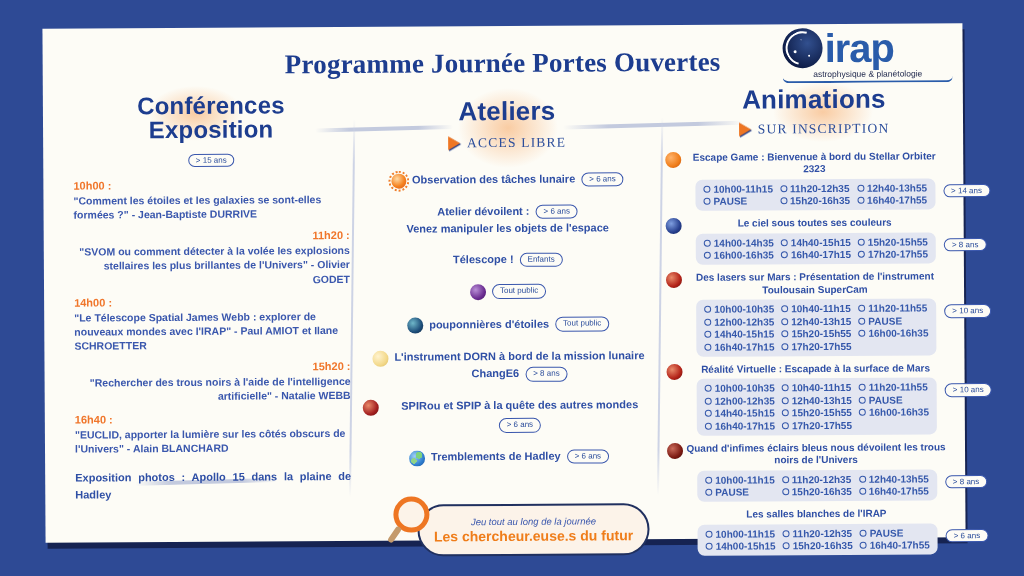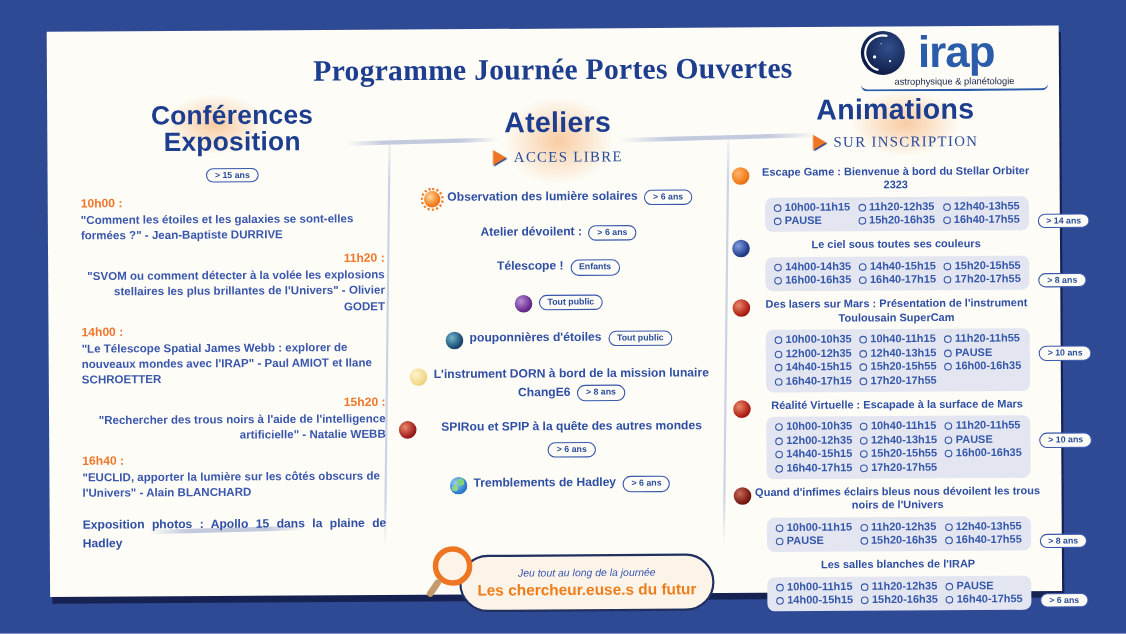--- a/index.html
+++ b/index.html
@@ -33,34 +33,34 @@
   }
   .logo{position:absolute;right:10px;top:4px;width:170px;}
   .logo-row{display:flex;align-items:center;}
   .globe{position:relative;width:40px;height:40px;border-radius:50%;
     background:radial-gradient(circle at 62% 38%,#32508f,#0c1a44 75%);flex:0 0 auto;}
   .globe::before{content:"";position:absolute;inset:3px;border-radius:50%;
     border:2.5px solid transparent;border-left-color:#fff;border-top-color:#fff;
     transform:rotate(-30deg);}
   .globe::after{content:"";position:absolute;left:11px;top:22px;width:3px;height:3px;border-radius:50%;
     background:#fff;box-shadow:14px 4px 0 -0.5px #fff,6px -12px 0 -1px #fff;}
-  .logo-text{font-size:40px;font-weight:700;color:#2a5caa;letter-spacing:-1px;line-height:.9;margin-left:12px;}
+  .logo-text{font-size:40px;font-weight:700;color:#2a5caa;letter-spacing:-1px;line-height:.9;margin-left:2px;}
   .logo-sub{font-size:8.5px;color:#222a4e;margin-top:1px;text-align:center;
     border-bottom:2px solid #2a5caa;padding-bottom:2px;border-radius:0 0 6px 6px;}
   
   .col-heading{font-weight:700;color:#1d3d8f;text-align:center;line-height:1.02;
     letter-spacing:.2px;position:relative;z-index:1;}
   .subheading{display:flex;align-items:center;justify-content:center;gap:7px;
     font-family:"Liberation Serif",serif;font-size:13.5px;letter-spacing:1.2px;color:#2b4d9b;
     position:relative;z-index:1;}
   .arrow{width:0;height:0;border-top:7px solid transparent;border-bottom:7px solid transparent;
     border-left:12px solid #ee7623;filter:drop-shadow(1px 1px 0 #1d3d8f);}
   
   .badge{display:inline-block;border:1px solid #3a57ad;border-radius:9px;
-    font-size:8px;font-weight:700;color:#2b4d9b;padding:1px 7px 1.5px;background:#fdfcf6;
+    font-size:8px;font-weight:400;color:#2b4d9b;padding:1px 7px 1.5px;background:#fdfcf6;
     white-space:nowrap;vertical-align:middle;}
   
   .col-left{position:absolute;left:30px;top:66px;width:276px;}
   .col-left .col-heading{font-size:24px;}
   .conf-badge-row{text-align:center;margin:8px 0 10px;}
   .conf-item{margin-bottom:9px;}
   .conf-item .conf-time{font-size:11px;font-weight:700;color:#f0762b;margin-bottom:2px;}
   .conf-item .conf-text{font-size:10.5px;font-weight:700;color:#3a57ad;line-height:1.35;}
   .conf-item.right{text-align:right;}
   .conf-item.left{text-align:left;}
@@ -81,21 +81,21 @@
   .an-head{position:relative;padding:0 16px;margin-bottom:3px;}
   .an-head .ball{position:absolute;left:-2px;top:0;}
   .an-title{font-size:10px;font-weight:700;color:#2f4fa5;text-align:center;line-height:1.25;}
   .an-sched-row{display:flex;align-items:flex-start;gap:8px;padding-left:28px;}
   .an-panel{background:#e3e6f1;border-radius:7px;padding:4px 8px;
     display:grid;grid-template-columns:repeat(3,auto);column-gap:7px;row-gap:1.5px;
     justify-content:start;flex:0 0 auto;}
   .slot{font-size:10px;font-weight:700;color:#3558ab;white-space:nowrap;display:flex;align-items:center;}
   .clock{width:5px;height:5px;border:1.4px solid #3558ab;border-radius:50%;
     display:inline-block;margin-right:3px;flex:0 0 auto;}
-  .an-badge{margin-top:16px;}
+  .an-badge{margin-top:6px;}
   
   .ball{width:16px;height:16px;border-radius:50%;display:inline-block;flex:0 0 auto;}
   .sun-icon{background:radial-gradient(circle at 38% 35%,#ffd9a3,#f58220 55%,#d8531c);
     outline:2px dotted #ef7d2a;outline-offset:1px;width:15px;height:15px;}
   .plasma-planet-icon{background:radial-gradient(circle at 35% 35%,#b98fd6,#6b2d91 60%,#3f1460);}
   .molecule-planet-icon{background:radial-gradient(circle at 35% 35%,#6fb7c9,#1e4e7a 60%,#0e2340);}
   .moon-icon{background:radial-gradient(circle at 35% 35%,#fff3cf,#f3d98b 60%,#d9b85a);}
   .red-planet-icon{background:radial-gradient(circle at 35% 35%,#e98a6a,#a31f1f 60%,#5f0d0d);}
   .earth-icon{background:
     radial-gradient(circle at 62% 30%,#7ed27e 0 22%,transparent 23%),
@@ -178,30 +178,33 @@
     <div class="col-heading">Ateliers</div>
     <div class="subheading">
       <span class="arrow"></span>
       <span>ACCES LIBRE</span>
     </div>
     <div class="at-list">
         <div class="at-item">
           <span class="ball sun-icon"></span>
           <div class="at-body">
             <div class="at-line">
-              <span class="at-text">Observation des lumière solaires</span>
+              <span class="at-text">Observation des tâches lunaire</span>
               <span class="badge">&gt; 6 ans</span>
             </div>
           </div>
         </div>
         <div class="at-item">
           <div class="at-body">
             <div class="at-line">
               <span class="at-text">Atelier dévoilent :</span>
               <span class="badge">&gt; 6 ans</span>
+            </div>
+            <div class="at-line">
+              <span class="at-text">Venez manipuler les objets de l'espace</span>
             </div>
           </div>
         </div>
         <div class="at-item">
           <div class="at-body">
             <div class="at-line">
               <span class="at-text">Télescope !</span>
               <span class="badge">Enfants</span>
             </div>
           </div>

